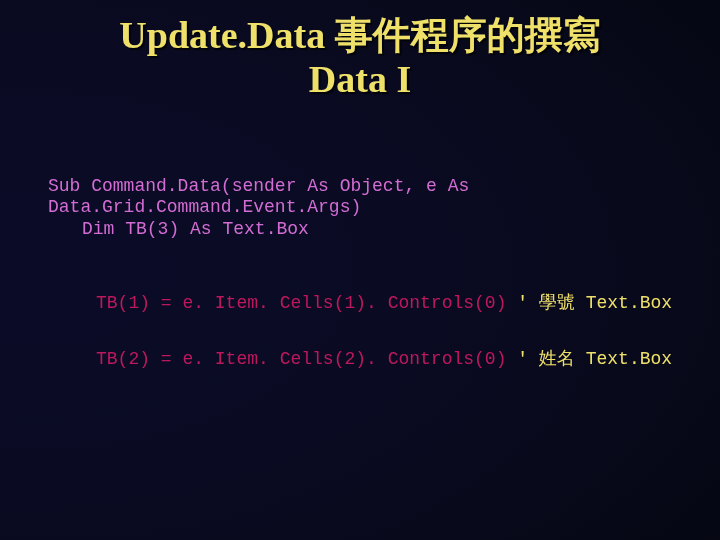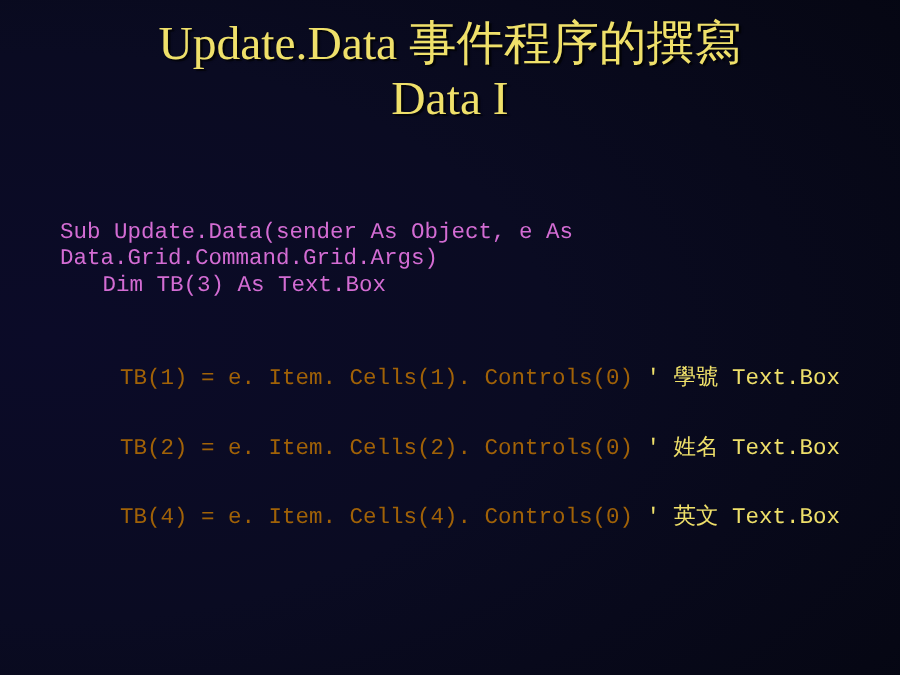--- a/index.html
+++ b/index.html
@@ -15,21 +15,21 @@
     color: #efe06a;
     position: relative;
   }
   .title {
     text-align: center;
     font-size: 38px;
     line-height: 1.15;
     padding-top: 14px;
     color: #efe06a;
     text-shadow: 2px 2px 1px rgba(0,0,0,0.7);
-    font-weight: 400;
+    font-weight: 700;
   }
   .title .l1, .title .l2 { display: block; }
   .code-block {
     position: absolute;
     left: 48px;
     top: 155px;
     font-family: "Courier New", "MingLiU", monospace;
     font-size: 18px;
     line-height: 1.18;
     color: #d36cd3;
@@ -39,34 +39,33 @@
   .assign-block {
     position: absolute;
     left: 96px;
     top: 262px;
     font-family: "Courier New", "MingLiU", monospace;
     font-size: 18px;
     line-height: 1.55;
     white-space: pre;
   }
   .assign-block .row { display: block; }
-  .lhs { color: #a16207; }
+  .lhs { color: #be185d; }
   .cmt { color: #efe06a; text-align: center; }
 </style>
 </head>
 <body>
 
 <div class="title">
   <span class="l1">Update.Data 事件程序的撰寫</span>
   <span class="l2">Data I</span>
 </div>
 
 <div class="code-block">
-<span>Sub Update.Data(sender As Object, e As</span>
-<span>Data.Grid.Command.Grid.Args)</span>
+<span>Sub Command.Data(sender As Object, e As</span>
+<span>Data.Grid.Command.Event.Args)</span>
 <span class="indent1">Dim TB(3) As Text.Box</span>
 </div>
 
 <div class="assign-block">
 <span class="row"><span class="lhs">TB(1) = e. Item. Cells(1). Controls(0)</span><span class="cmt"> ' 學號 Text.Box</span></span>
 <span class="row"><span class="lhs">TB(2) = e. Item. Cells(2). Controls(0)</span><span class="cmt"> ' 姓名 Text.Box</span></span>
-<span class="row"><span class="lhs">TB(4) = e. Item. Cells(4). Controls(0)</span><span class="cmt"> ' 英文 Text.Box</span></span>
 </div>
 
 </body></html>

